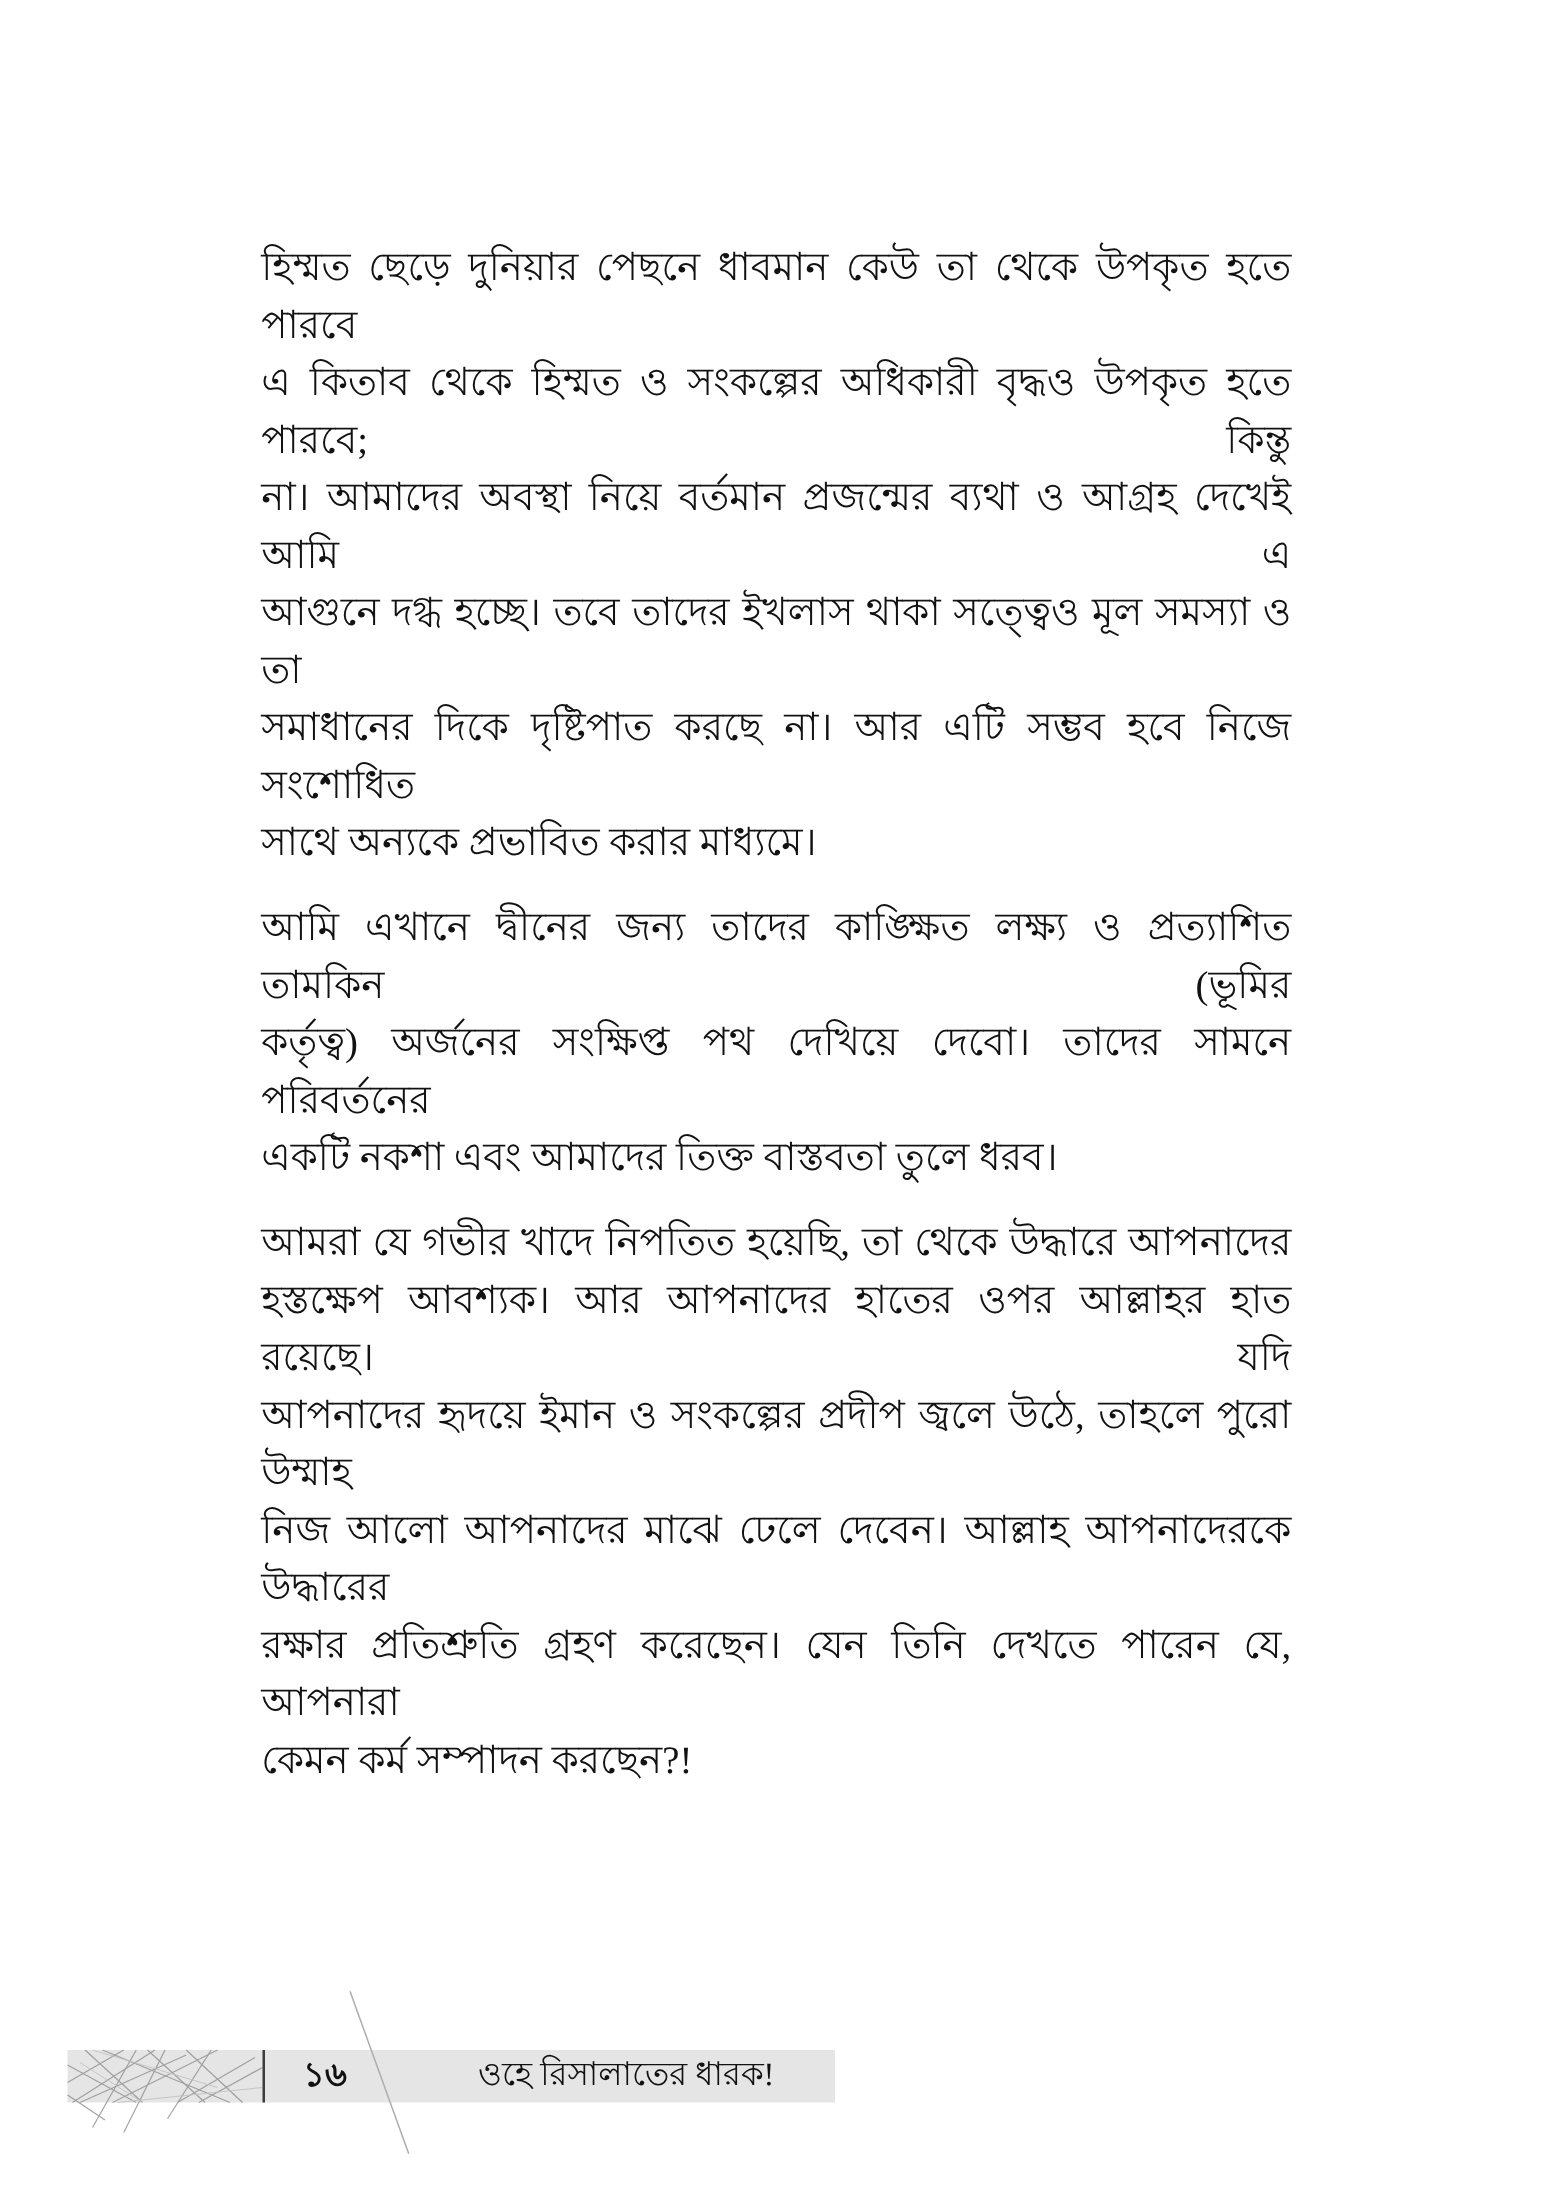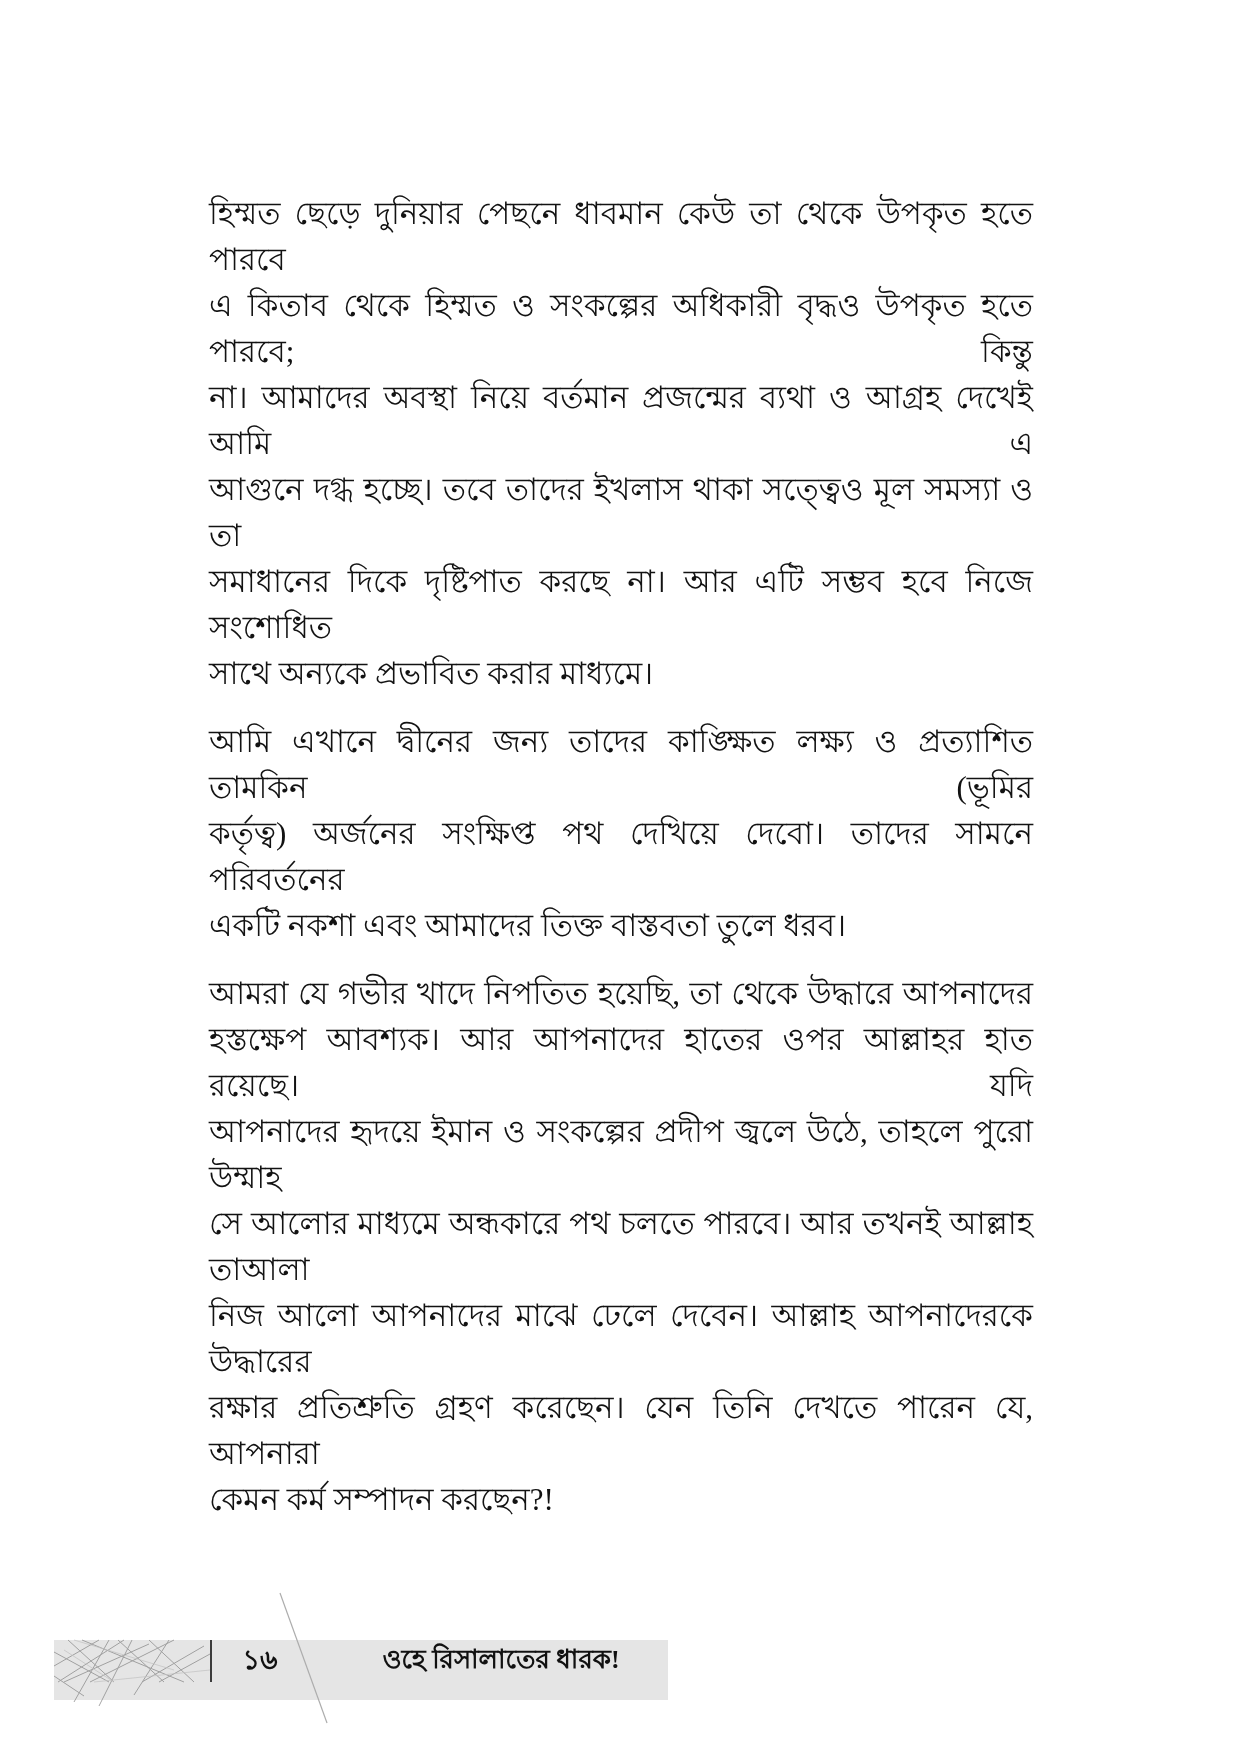--- a/index.html
+++ b/index.html
@@ -15,41 +15,41 @@
     left: 209px; top: 191px; width: 824px;
     font-size: 31px; line-height: 46px;
     color: #121212;
   }
   .para { margin: 0 0 22px 0; }
   .line { text-align: justify; text-align-last: justify; }
   .line.last { text-align-last: left; }
 
   .footer-bar {
     position: absolute;
-    left: 54px; top: 1640px; width: 614px; height: 60px;
+    left: 54px; top: 1640px; width: 614px; height: 42px;
     background: #e5e5e5;
   }
   .pattern {
     position: absolute; left: 0; top: 0; width: 156px; height: 42px;
     overflow: visible;
   }
   .pattern svg { position: absolute; left: 0; top: 0; overflow: visible; }
   .footer-divider {
     position: absolute; left: 156px; top: 0; width: 2px; height: 42px;
     background: #3c3c3c;
   }
   .pagenum {
     position: absolute; left: 158px; top: 0; width: 96px; height: 42px;
     display: flex; align-items: center; justify-content: center;
     font-size: 27px; font-weight: bold; color: #111111;
   }
   .ftitle {
     position: absolute; left: 280px; top: 0; width: 334px; height: 42px;
     display: flex; align-items: center; justify-content: center;
-    font-size: 26px; color: #111111; white-space: nowrap; font-weight: bold;
+    font-size: 26px; color: #111111; white-space: nowrap;
   }
   .diag {
     position: absolute; left: 265px; top: 1593px; width: 70px; height: 130px;
     overflow: visible;
   }
 </style>
 </head>
 <body>
 
 <main class="text-block">
@@ -63,21 +63,20 @@
   </p>
   <p class="para">
     <span class="line" style="display:block">আমি এখানে দ্বীনের জন্য তাদের কাঙ্ক্ষিত লক্ষ্য ও প্রত্যাশিত তামকিন (ভূমির</span>
     <span class="line" style="display:block">কর্তৃত্ব) অর্জনের সংক্ষিপ্ত পথ দেখিয়ে দেবো। তাদের সামনে পরিবর্তনের</span>
     <span class="line last" style="display:block">একটি নকশা এবং আমাদের তিক্ত বাস্তবতা তুলে ধরব।</span>
   </p>
   <p class="para">
     <span class="line" style="display:block">আমরা যে গভীর খাদে নিপতিত হয়েছি, তা থেকে উদ্ধারে আপনাদের</span>
     <span class="line" style="display:block">হস্তক্ষেপ আবশ্যক। আর আপনাদের হাতের ওপর আল্লাহর হাত রয়েছে।  যদি</span>
     <span class="line" style="display:block">আপনাদের হৃদয়ে ইমান ও সংকল্পের প্রদীপ জ্বলে উঠে, তাহলে পুরো উম্মাহ</span>
-    <span class="line" style="display:block">সে আলোর মাধ্যমে অন্ধকারে পথ চলতে পারবে। আর তখনই আল্লাহ তাআলা</span>
     <span class="line" style="display:block">নিজ আলো আপনাদের মাঝে ঢেলে দেবেন। আল্লাহ আপনাদেরকে উদ্ধারের</span>
     <span class="line" style="display:block">রক্ষার প্রতিশ্রুতি গ্রহণ করেছেন। যেন তিনি দেখতে পারেন যে, আপনারা</span>
     <span class="line last" style="display:block">কেমন কর্ম সম্পাদন করছেন?!</span>
   </p>
 
 </main>
 
 <footer>
   <div class="footer-bar">
     <div class="pattern">

